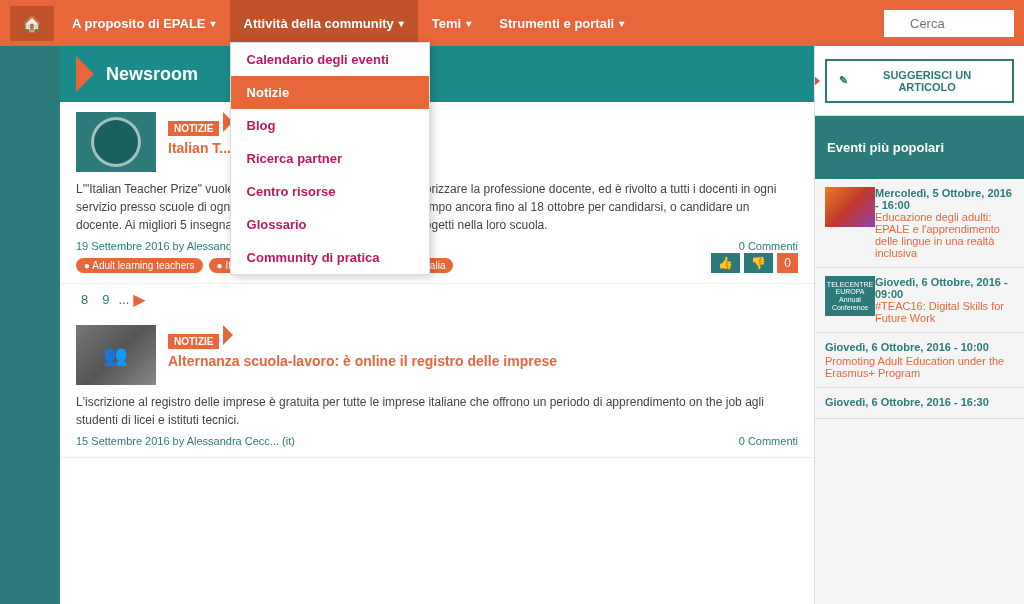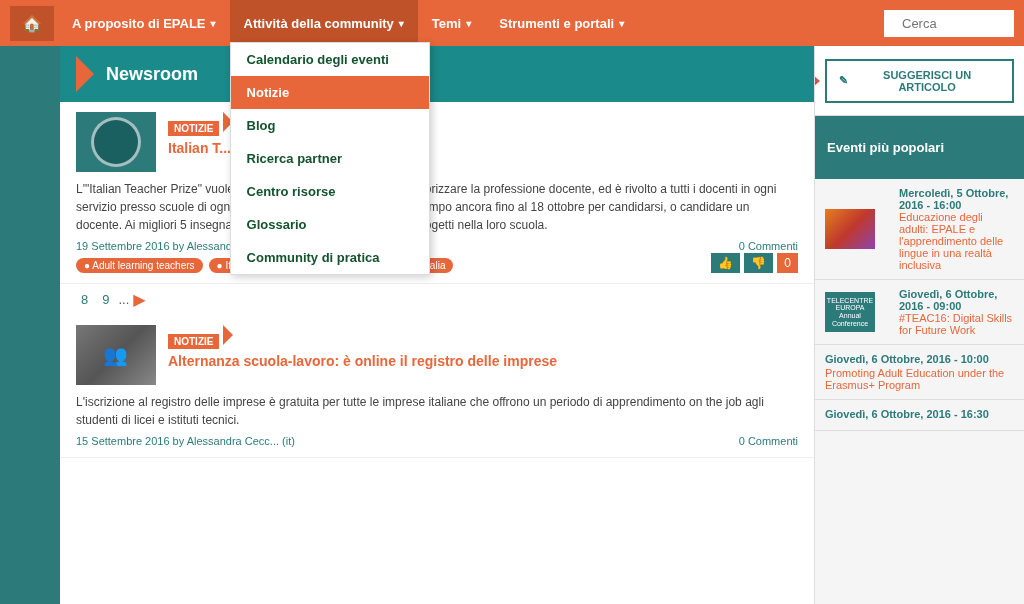--- a/index.html
+++ b/index.html
@@ -39,40 +39,40 @@
       background: #c0522a;
     }
     .nav-item .caret {
       margin-left: 5px;
       font-size: 10px;
     }
     .nav-spacer { flex: 1; }
     .search-box {
       background: white;
       border: none;
-      padding: 6px 18px;
+      padding: 6px 26px;
       font-size: 13px;
       color: #999;
       width: 130px;
     }
 
     
     .dropdown-menu {
       position: absolute;
       top: 46px;
       left: 0;
       background: white;
       border: 1px solid #ddd;
       min-width: 200px;
       z-index: 200;
       box-shadow: 2px 2px 8px rgba(0,0,0,0.2);
     }
     .dropdown-menu .dd-item {
       padding: 9px 16px;
-      color: #14532d;
+      color: #be185d;
       cursor: pointer;
       font-size: 13px;
       display: block;
     }
     .dropdown-menu .dd-item.dd-active {
       background: #e8673a;
       color: white;
     }
 
     
@@ -280,24 +280,24 @@
     
     .eventi-header {
       background: #2c7b7a;
       color: white;
       padding: 24px 12px;
       font-size: 13px;
       font-weight: bold;
     }
     .event-item {
       display: flex;
-      gap: 24px;
+      gap: 0;
       padding: 8px 10px;
       border-bottom: 1px solid #ddd;
-      align-items: center;
+      align-items: flex-start;
     }
     .event-thumb {
       width: 50px;
       height: 40px;
       flex-shrink: 0;
       background: #ccc;
       overflow: hidden;
     }
     .event-thumb-1 {
       background: linear-gradient(135deg, #e67e22, #c0392b, #8e44ad);

